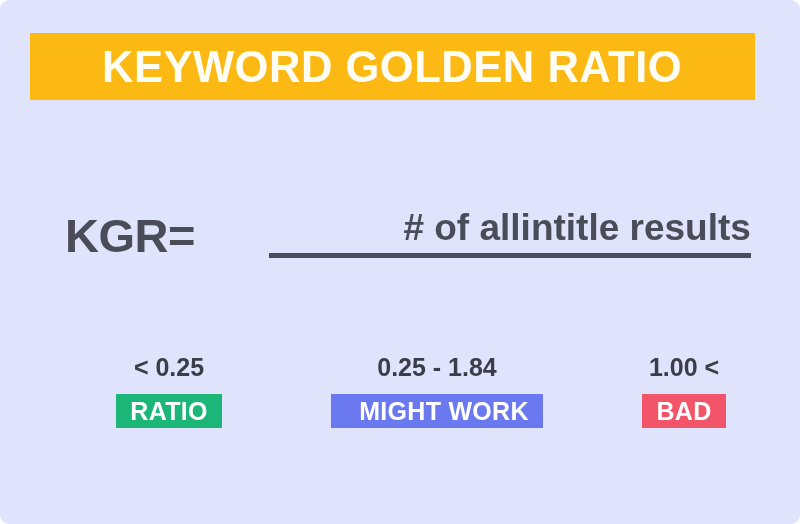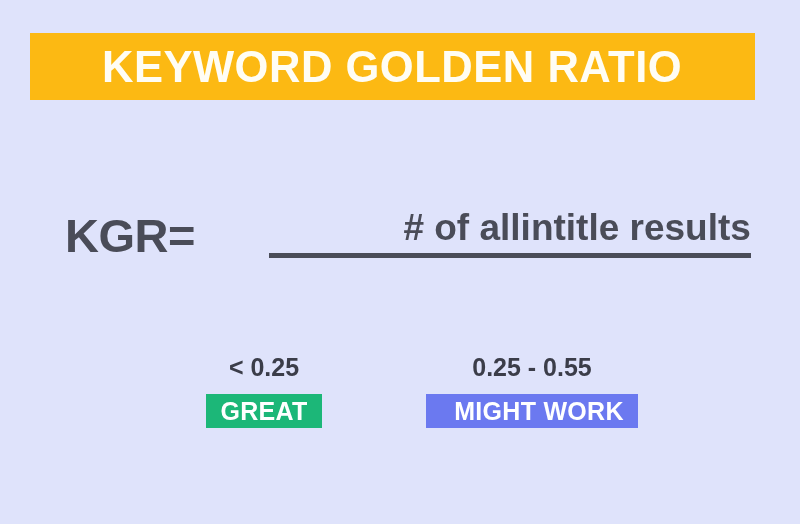--- a/index.html
+++ b/index.html
@@ -12,20 +12,21 @@
     font-family: "Liberation Sans", sans-serif;
     background: #ffffff;
     overflow: hidden;
   }
   .infographic {
     position: relative;
     width: 800px;
     height: 524px;
     background: #dfe3fb;
     box-sizing: border-box;
+    border-radius: 9px;
   }
   
   .title-banner {
     position: absolute;
     left: 30px;
     top: 33px;
     width: 725px;
     height: 67px;
     background: #fcb913;
     display: flex;
@@ -187,25 +188,29 @@
     <div class="fraction">
       <div class="numerator"># of allintitle results</div>
       <div class="fraction-bar"></div>
     </div>
   </div>
 
   <div class="ranges">
 
     <div class="range-col great">
       <div class="range-value">&lt; 0.25</div>
-      <div class="badge great">GREAT</div>
+      <div class="badge great">RATIO</div>
     </div>
 
     <div class="range-col might">
-      <div class="range-value">0.25 - 0.55</div>
+      <div class="range-value">0.25 - 1.84</div>
       <div class="badge might">MIGHT WORK</div>
     </div>
 
+    <div class="range-col bad">
+      <div class="range-value">1.00 &lt;</div>
+      <div class="badge bad">BAD</div>
+    </div>
 
   </div>
 
 
 </div>
 
 </body></html>

